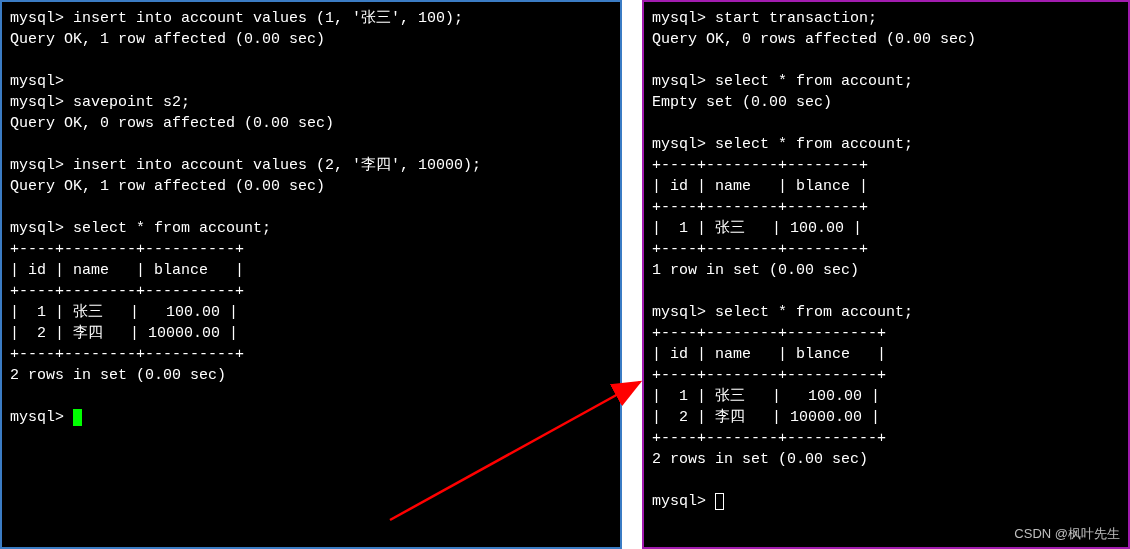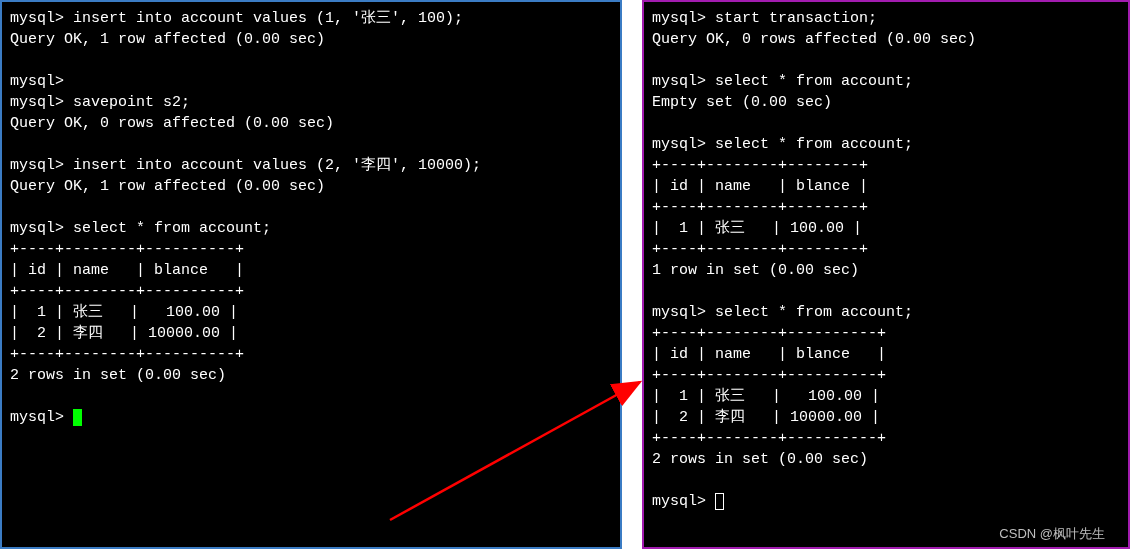--- a/index.html
+++ b/index.html
@@ -60,21 +60,21 @@
     .arrow-svg {
       position: absolute;
       left: 380px;
       top: 370px;
       width: 280px;
       height: 160px;
       pointer-events: none;
     }
     .watermark {
       position: absolute;
-      right: 25px;
+      right: 10px;
       bottom: 6px;
       color: #bfbfbf;
       font-family: Arial, sans-serif;
       font-size: 13px;
       pointer-events: none;
     }
   </style>
 </head>
 <body>
 

